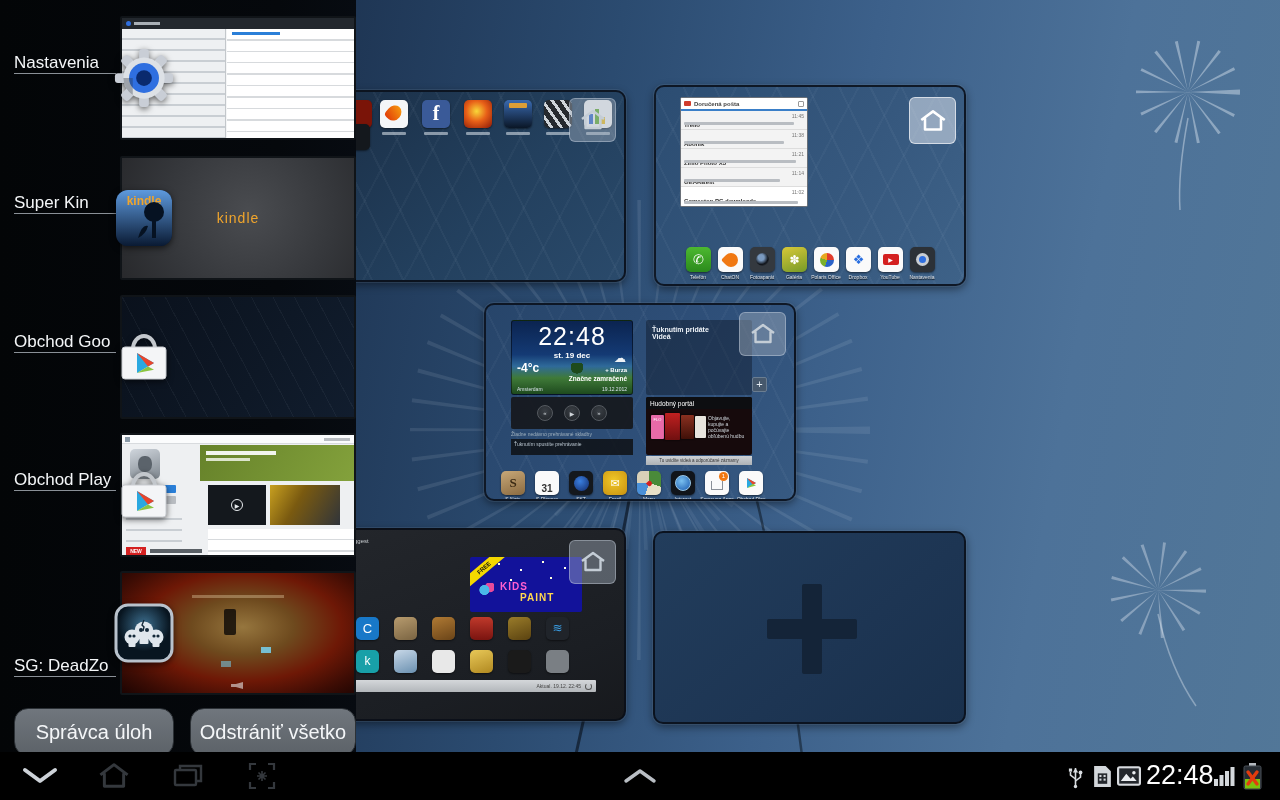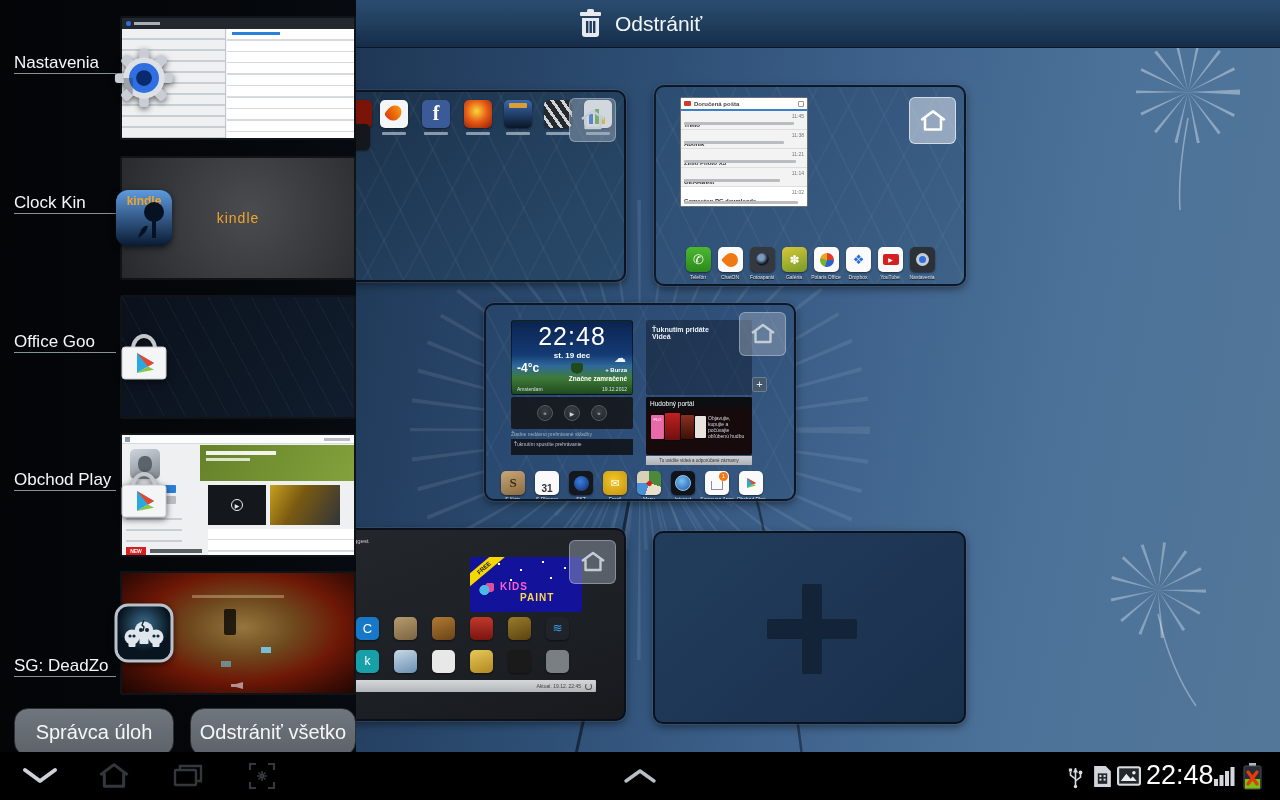--- a/index.html
+++ b/index.html
@@ -83,33 +83,20 @@
     <g>
       <circle cx="1188" cy="92" r="26" fill="none" stroke="rgba(245,250,255,0.38)" stroke-width="52" stroke-dasharray="1.5 10"></circle>
       <path d="M1188 118 C1182 150 1178 180 1180 210" stroke="rgba(240,246,252,0.4)" stroke-width="1.5" fill="none"></path>
     </g>
     <g>
       <circle cx="1158" cy="590" r="24" fill="none" stroke="rgba(245,250,255,0.34)" stroke-width="48" stroke-dasharray="1.5 10"></circle>
       <path d="M1158 614 C1166 650 1178 680 1196 706" stroke="rgba(240,246,252,0.36)" stroke-width="1.5" fill="none"></path>
     </g>
   </svg>
 
-  <div class="p topbar">
-    <span style="display:inline-flex;">
-      <svg width="25" height="29" viewBox="0 0 25 29">
-        <rect x="9" y="0" width="7" height="4" rx="1.5" fill="#e6eaef"></rect>
-        <rect x="2" y="3" width="21" height="4" rx="1" fill="#e6eaef"></rect>
-        <path d="M4 9 h17 v16 a3 3 0 0 1 -3 3 h-11 a3 3 0 0 1 -3 -3 z" fill="#e6eaef"></path>
-        <rect x="8" y="12" width="2.4" height="12" fill="#1c3a5c"></rect>
-        <rect x="11.5" y="12" width="2.4" height="12" fill="#1c3a5c"></rect>
-        <rect x="15" y="12" width="2.4" height="12" fill="#1c3a5c"></rect>
-      </svg>
-    </span>
-    <span class="topbar-label">Odstrániť</span>
-  </div>
 
   <div class="p panel" style="left:340px;top:90px;width:286px;height:192px;background:linear-gradient(135deg,#1b3048 0%,#23405e 55%,#2a4a6b 100%);">
     <div class="fiber"></div>
     <div class="mini-ic" style="left:2px;top:8px;background:#7a1408;"></div>
     <div class="mini-ic" style="left:38px;top:8px;background:#f4f6f8;">
       <div style="position:absolute;left:7px;top:5px;width:14px;height:16px;background:linear-gradient(200deg,#f8a010,#e03808);border-radius:50% 50% 50% 4px;transform:rotate(40deg);"></div>
     </div>
     <div class="mini-ic" style="left:80px;top:8px;background:#3a5a98;color:#fff;font-weight:bold;font-size:20px;text-align:center;line-height:26px;font-family:'Liberation Serif',serif;">f</div>
     <div class="mini-ic" style="left:122px;top:8px;background:radial-gradient(circle at 45% 40%,#f8d838 0%,#e86018 45%,#8a1808 100%);"></div>
     <div class="mini-ic" style="left:162px;top:8px;background:linear-gradient(180deg,#3a6ab0,#0a1626);">
@@ -377,35 +364,35 @@
               <stop offset="0" stop-color="#5e9ade"></stop>
               <stop offset="1" stop-color="#0a1a33"></stop>
             </linearGradient>
           </defs>
         <text x="30" y="17" text-anchor="middle" font-size="12" font-weight="bold" fill="#f0a52c" font-family="Liberation Sans,sans-serif">kindle</text>
         <circle cx="40" cy="24" r="10" fill="#061222"></circle>
         <rect x="38" y="28" width="4" height="22" fill="#061222"></rect>
         <path d="M24 50 q4 -14 10 -12 q-2 8 -10 12" fill="#061222"></path>
       </svg>
     </div>
-    <div class="task-label" style="top:192px;">Clock Kin</div>
+    <div class="task-label" style="top:192px;">Super Kin</div>
 
     <div class="thumb" style="top:295px;background:
         repeating-linear-gradient(62deg, transparent 0 18px, rgba(200,215,230,.05) 18px 19px),
         linear-gradient(120deg,#0a111c 0%,#0e1826 60%,#111d2e 100%);"></div>
     <div class="app-ic" style="top:327px;">
       <svg width="60" height="60" viewBox="0 0 60 60">
         <path d="M19 22 a11 13 0 0 1 22 0" fill="none" stroke="#c3c7cc" stroke-width="4"></path>
         <rect x="8" y="20" width="44" height="32" rx="3" fill="#f4f5f7" stroke="#c9ccd1" stroke-width="1"></rect>
         <path d="M23 26 v20 l17 -10 z" fill="#2aa8e0"></path>
         <path d="M23 26 l17 10 -6 3.4 z" fill="#e8452c"></path>
         <path d="M23 46 l11 -6.6 6 3.4 z" fill="#8bc540"></path>
       </svg>
     </div>
-    <div class="task-label" style="top:331px;">Office Goo</div>
+    <div class="task-label" style="top:331px;">Obchod Goo</div>
 
     <div class="thumb" style="top:433px;background:#eef0f2;">
       <div style="position:absolute;left:0;top:0;width:100%;height:9px;background:#fbfcfd;border-bottom:1px solid #d8dbde;">
         <div style="position:absolute;left:3px;top:2px;width:5px;height:5px;background:#8a9aa8;"></div>
         <div style="position:absolute;right:4px;top:3px;width:26px;height:3px;background:#b9bdc2;"></div>
       </div>
       <div style="position:absolute;left:78px;top:10px;width:158px;height:36px;background:linear-gradient(120deg,#66822a,#84a23c);">
         <div style="position:absolute;left:6px;top:6px;width:70px;height:4px;background:#f2f5ee;"></div>
         <div style="position:absolute;left:6px;top:13px;width:44px;height:3px;background:#dce4cc;"></div>
       </div>

